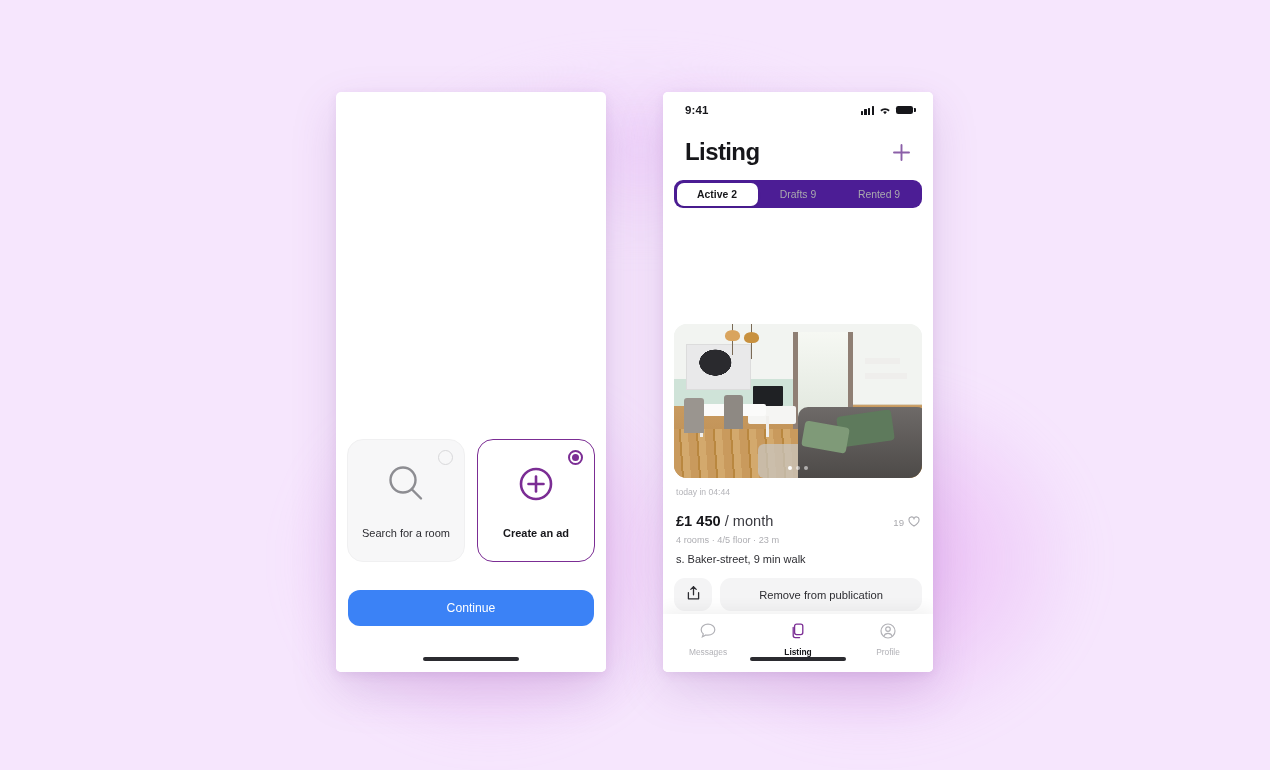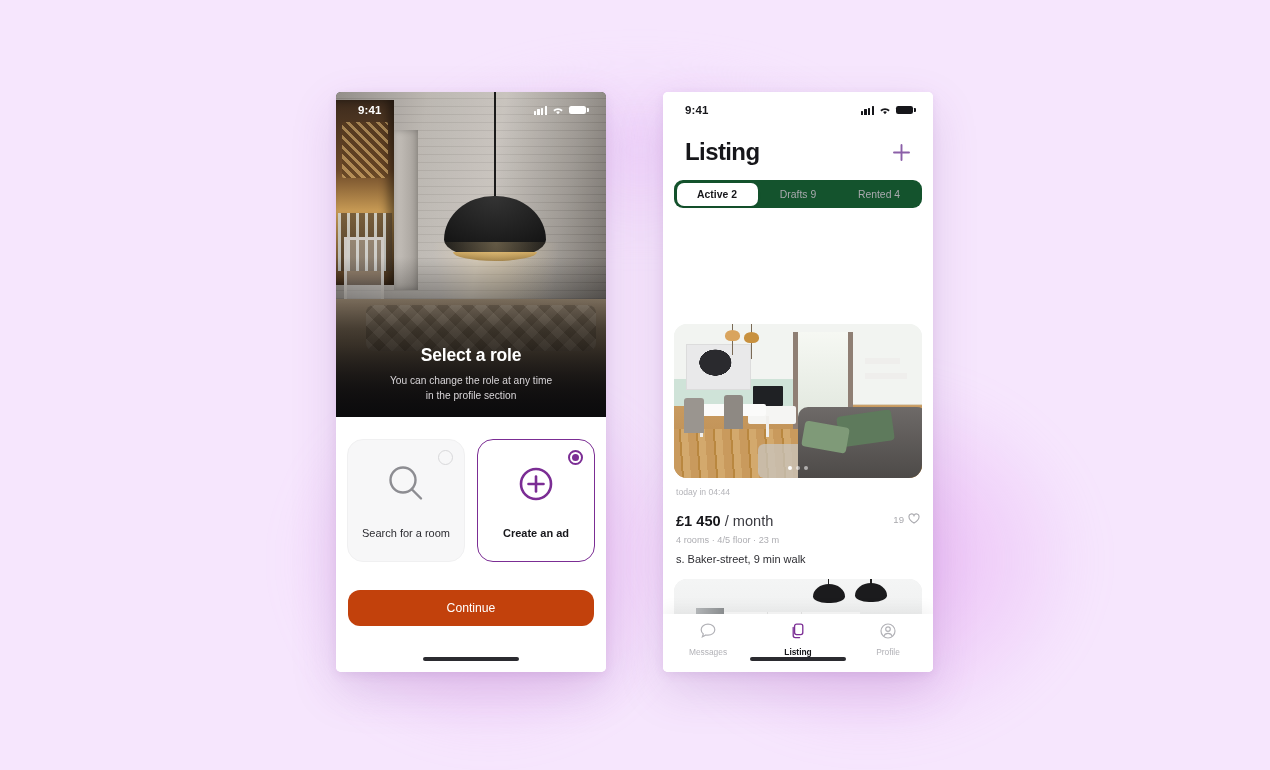--- a/index.html
+++ b/index.html
@@ -151,36 +151,36 @@
     border:2px solid #7b2d94; background:#fff;
     display:flex; align-items:center; justify-content:center;
   }
   .role-radio.on i{ width:7px; height:7px; border-radius:50%; background:#7b2d94; display:block; }
   .role-icon{ margin-bottom: 18px; }
   .role-label{ font-size:11px; color:#2d2d32; }
   .role-card.selected .role-label{ font-weight:700; color:#16161a; }
 
   .continue-btn{
     position:absolute; left:12px; right:12px; bottom:46px; height:36px;
-    background:#c2410c; color:#fff; border:none; border-radius:12px;
+    background:#3b82f6; color:#fff; border:none; border-radius:12px;
     font-family:inherit; font-size:12.2px; cursor:pointer;
   }
   .home-ind{
     position:absolute; left:50%; transform:translateX(-50%); bottom:11px;
     width:96px; height:4px; border-radius:3px; background:#2b2b30;
   }
 
   
   .r-body{ position:absolute; inset:0; background:#fff; }
   .r-head{ display:flex; align-items:center; justify-content:space-between; padding: 46px 22px 0 22px; }
   .r-title{ font-size:24px; font-weight:700; letter-spacing:-.6px; color:#16161a; }
   .plus-btn{ background:none; border:none; cursor:pointer; padding:0; line-height:0; }
 
   .segs{
-    margin: 14px 11px 0 11px; height:28px; background:#14532d; border-radius:9px;
+    margin: 14px 11px 0 11px; height:28px; background:#4c1d95; border-radius:9px;
     display:flex; align-items:center; padding:2.5px;
   }
   .seg{
     flex:1; height:100%; border:none; background:none; cursor:pointer;
     font-family:inherit; font-size:10.4px; color:#a9a9ae; border-radius:7px;
   }
   .seg.active{ background:#fff; color:#16161a; font-weight:700; box-shadow:0 1px 3px rgba(0,0,0,.10); }
 
   .scroller{ position:absolute; left:0; right:0; top:232px; bottom:0; overflow:hidden; }
   .card{ margin: 0 11px 0 11px; }
@@ -225,21 +225,21 @@
   .p-cush2{ position:absolute; right:30%; bottom:18%; width:18%; height:17%; background:#7f9a78; border-radius:4px; transform:rotate(10deg); }
   .p-rug{ position:absolute; left:34%; bottom:0; width:34%; height:22%; background:rgba(200,198,192,.75); border-radius:6px; }
   .p-shelf{ position:absolute; right:9%; top:22%; width:14%; height:4%; background:#efeeec; }
   .p-shelf2{ position:absolute; right:6%; top:32%; width:17%; height:4%; background:#efeeec; }
 
   .dots{ position:absolute; left:50%; transform:translateX(-50%); bottom:8px; display:flex; gap:4px; }
   .dots i{ width:4px; height:4px; border-radius:50%; background:rgba(255,255,255,.55); display:block; }
   .dots i.on{ background:#fff; }
 
   .c-time{ font-size:8.6px; color:#b4b4b9; margin:9px 0 16px 2px; }
-  .c-pricerow{ display:flex; align-items:flex-start; justify-content:space-between; margin-top:5px; padding:0 2px; }
+  .c-pricerow{ display:flex; align-items:flex-end; justify-content:space-between; margin-top:5px; padding:0 2px; }
   .c-price{ font-size:14.6px; color:#16161a; }
   .c-price b{ font-weight:700; }
   .c-price span{ color:#3a3a40; font-weight:400; }
   .c-likes{ display:flex; align-items:center; gap:4px; font-size:9.6px; color:#a9a9ae; }
   .c-meta{ font-size:9.2px; color:#aeaeb3; margin:6px 0 0 2px; }
   .c-addr{ font-size:11px; color:#2d2d32; margin:8px 0 0 2px; }
 
   .actions{ display:flex; gap:8px; margin-top:13px; }
   .act-share{
     width:38px; height:33px; border-radius:11px; background:#f4f4f5; border:none; cursor:pointer;
@@ -295,36 +295,20 @@
         </span>
       <span class="wifi">
         <svg width="12" height="9" viewBox="0 0 12 9">
             <path d="M6 8.2 4.1 6.1a2.8 2.8 0 0 1 3.8 0L6 8.2Zm0-4.1a5 5 0 0 0-3.4 1.3L1.3 4.1a7 7 0 0 1 9.4 0L9.4 5.4A5 5 0 0 0 6 4.1Z" fill="#fff"></path>
           </svg>
       </span>
       <span class="batt"></span>
     </div>
   </div>
 
-  <div class="hero">
-    <div class="hero-wall"></div>
-    <div class="hero-shelf"></div>
-    <div class="hero-door"></div>
-    <div class="hero-frame"></div>
-    <div class="lamp-cord"></div>
-    <div class="lamp-shade"></div>
-    <div class="lamp-glow"></div>
-    <div class="hero-sofa"></div>
-    <div class="hero-scrim"></div>
-    <div class="hero-text">
-      <div class="hero-title">Select a role</div>
-      <div class="hero-sub">You can change the role at any time</div>
-      <div class="hero-sub">in the profile section</div>
-    </div>
-  </div>
 
   <div class="role-area">
     <div class="role-cards">
 
       <div class="role-card unselected">
         <span class="role-radio off"></span>
         <span class="role-icon">
           <svg width="42" height="42" viewBox="0 0 42 42">
               <circle cx="18" cy="17" r="12.5" fill="none" stroke="#8d8d92" stroke-width="2.4"></circle>
               <line x1="27" y1="26.5" x2="36" y2="35.5" stroke="#8d8d92" stroke-width="2.4" stroke-linecap="round"></line>
@@ -383,21 +367,21 @@
               <line x1="9.5" y1="2" x2="9.5" y2="17" stroke="#8b5fa8" stroke-width="1.9" stroke-linecap="round"></line>
               <line x1="2" y1="9.5" x2="17" y2="9.5" stroke="#8b5fa8" stroke-width="1.9" stroke-linecap="round"></line>
             </svg>
         </span>
       </button>
     </div>
 
     <div class="segs">
       <button class="seg active">Active 2</button>
       <button class="seg">Drafts 9</button>
-      <button class="seg">Rented 4</button>
+      <button class="seg">Rented 9</button>
     </div>
 
     <div class="scroller">
       <div class="card">
 
         <div class="photo">
           <div class="p-wallTop"></div>
           <div class="p-wallMint"></div>
           <div class="p-art"></div>
           <div class="p-pend"></div>
@@ -436,20 +420,31 @@
               <svg width="12" height="11" viewBox="0 0 12 11">
                   <path d="M6 10S1 7 1 3.9A2.6 2.6 0 0 1 6 2.6 2.6 2.6 0 0 1 11 3.9C11 7 6 10 6 10Z" fill="none" stroke="#a9a9ae" stroke-width="1.1"></path>
                 </svg>
             </span>
           </div>
         </div>
 
         <div class="c-meta">4 rooms  ·  4/5 floor  ·  23 m</div>
         <div class="c-addr">s. Baker-street, 9 min walk</div>
 
+        <div class="actions">
+          <button class="act-share">
+            <span>
+              <svg width="15" height="16" viewBox="0 0 15 16">
+                  <path d="M7.5 1.6v8.2M7.5 1.6 4.8 4.4M7.5 1.6l2.7 2.8" fill="none" stroke="#2d2d32" stroke-width="1.3" stroke-linecap="round" stroke-linejoin="round"></path>
+                  <path d="M2.4 7.6v6.2h10.2V7.6" fill="none" stroke="#2d2d32" stroke-width="1.3" stroke-linecap="round" stroke-linejoin="round"></path>
+                </svg>
+            </span>
+          </button>
+          <button class="act-main">Remove from publication</button>
+        </div>
 
         <div class="photo2">
           <div class="k-wall"></div>
           <div class="k-cab"></div>
 
           <div class="k-fridge"></div>
           <div class="k-micro"></div>
           <div class="k-lamp1"></div>
           <div class="k-lamp2"></div>
           <div class="k-frame"></div>

